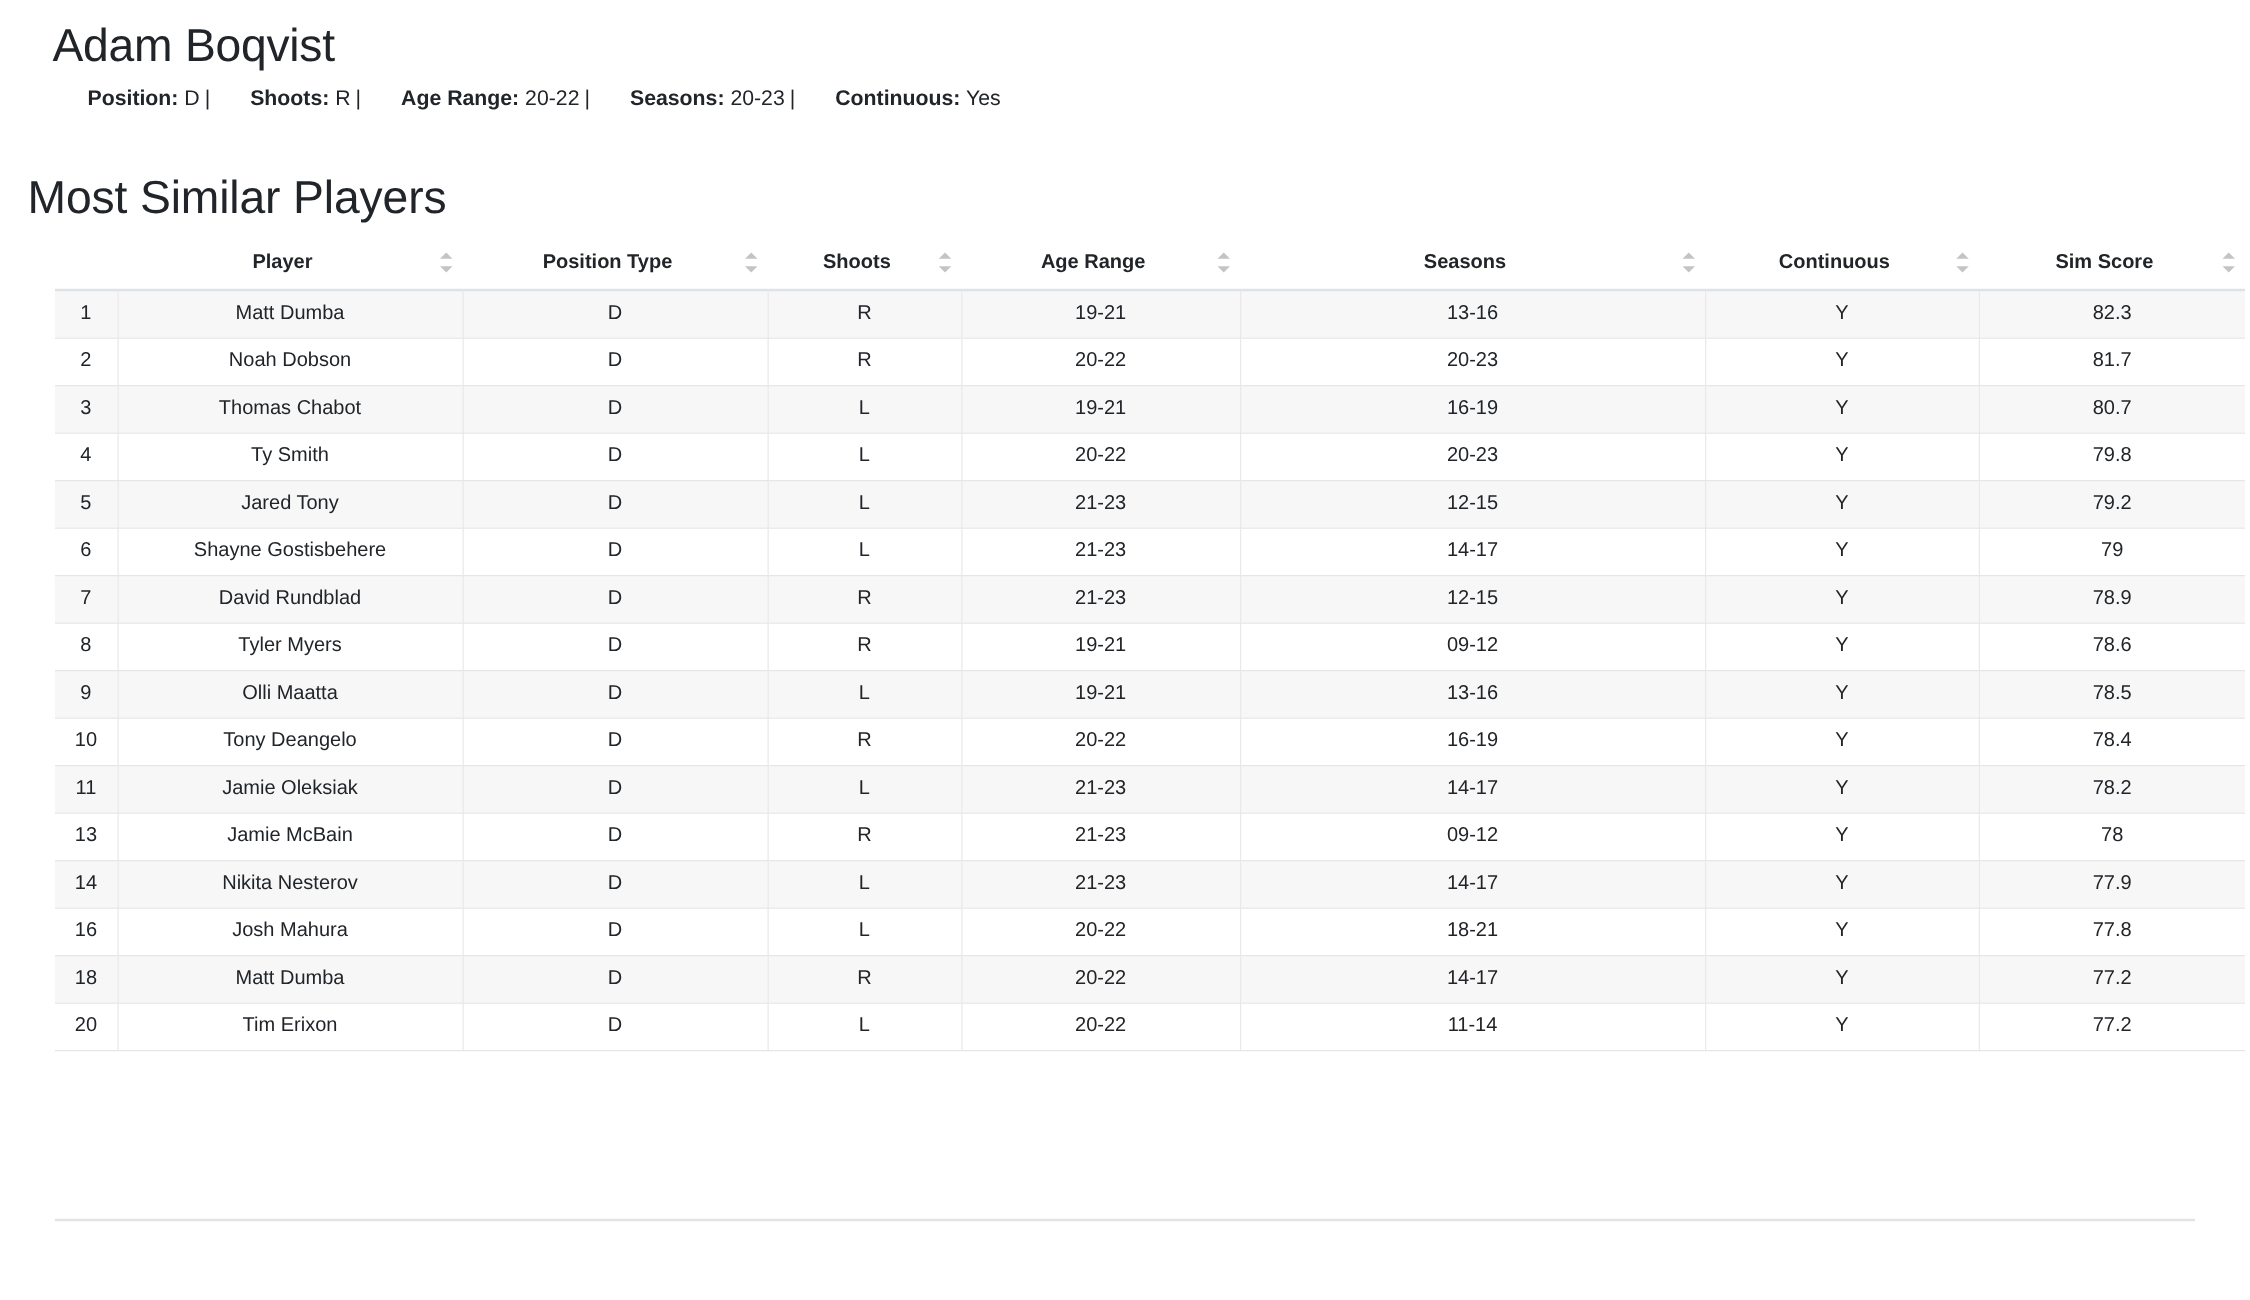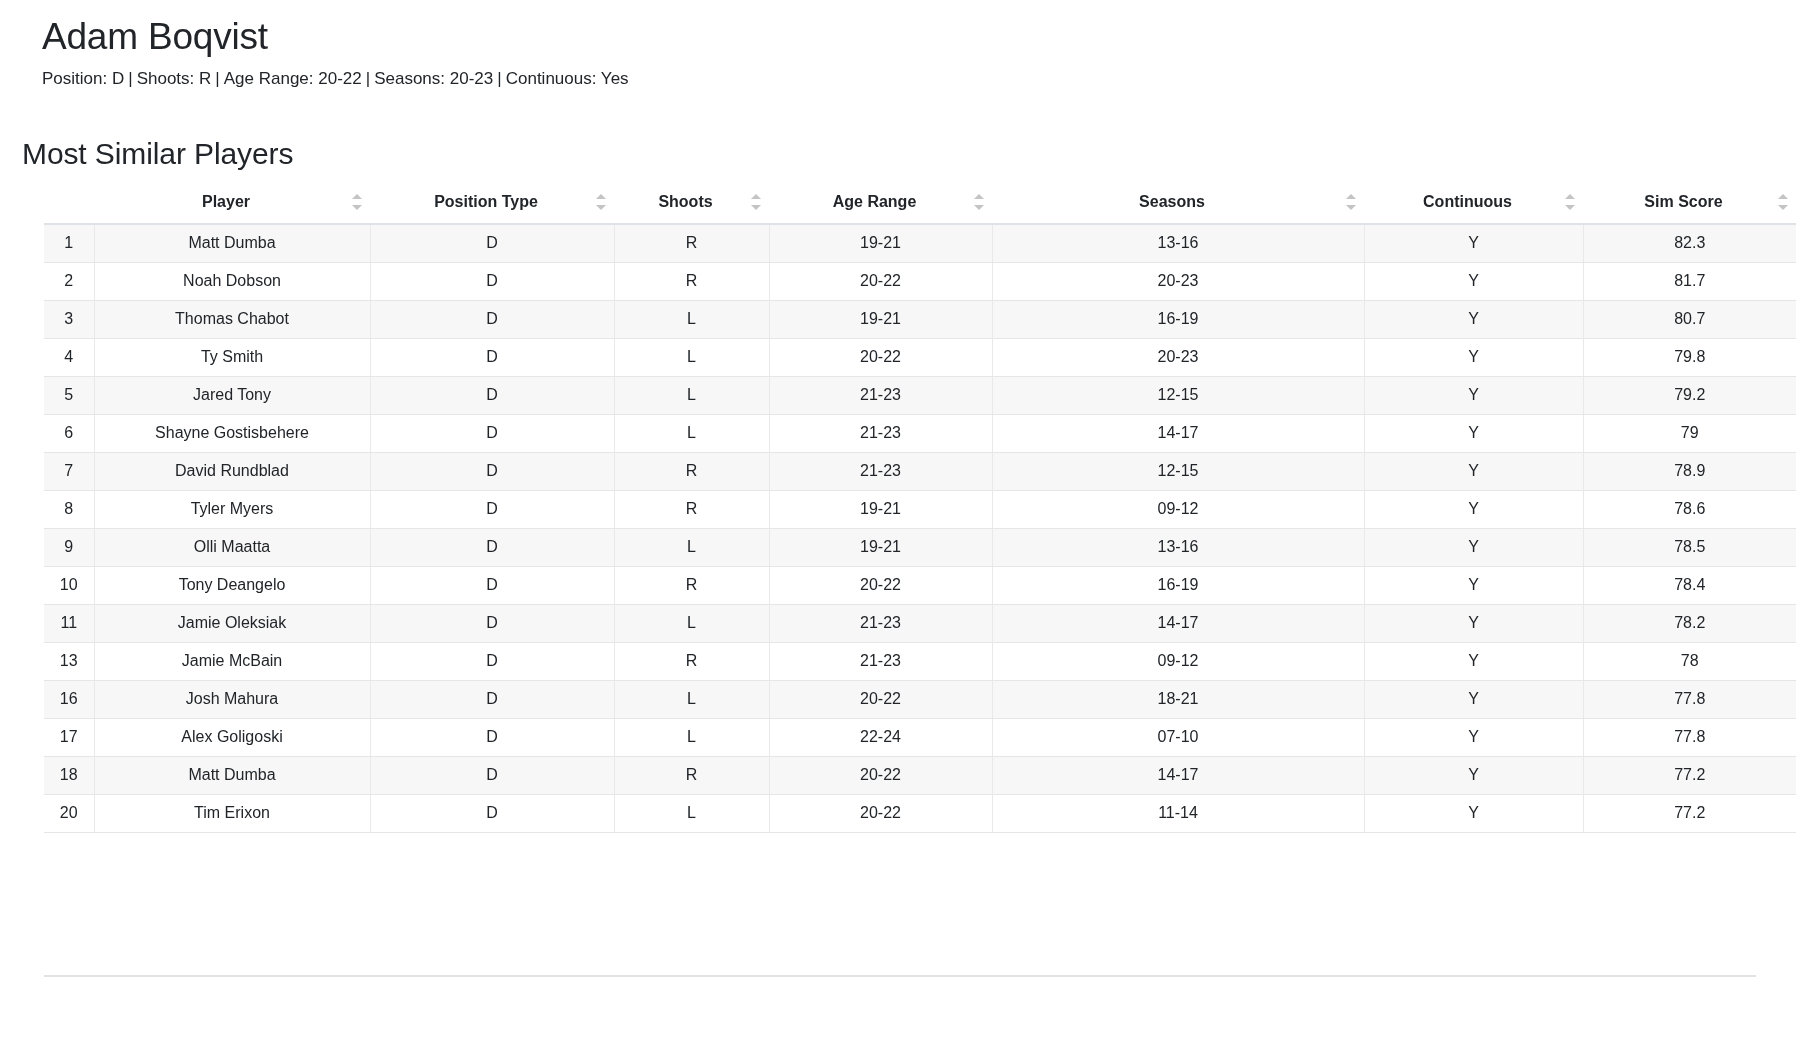--- a/index.html
+++ b/index.html
@@ -27,25 +27,25 @@
     font-weight: 400;
     line-height: 1.15;
     color: #212529;
     letter-spacing: -0.2px;
   }
   .player-meta {
     font-size: 17px;
     margin-top: 10px;
     color: #212529;
   }
-  .player-meta b { font-weight: normal; }
+  .player-meta b { font-weight: bold; margin-left: 28px; }
   .sep { padding: 0 4px; }
 
   .section-title {
-    font-size: 30px;
+    font-size: 37px;
     font-weight: 400;
     color: #212529;
     padding: 48px 0 0 22px;
     letter-spacing: -0.1px;
   }
 
   .table-wrap {
     margin: 14px 0 0 44px;
     width: 1712px;
   }
@@ -327,36 +327,36 @@
             <td class="idx-col">13</td>
             <td>Jamie McBain</td>
             <td>D</td>
             <td>R</td>
             <td>21-23</td>
             <td>09-12</td>
             <td>Y</td>
             <td>78</td>
           </tr>
           <tr>
+            <td class="idx-col">14</td>
+            <td>Nikita Nesterov</td>
+            <td>D</td>
+            <td>L</td>
+            <td>21-23</td>
+            <td>14-17</td>
+            <td>Y</td>
+            <td>77.9</td>
+          </tr>
+          <tr>
             <td class="idx-col">16</td>
             <td>Josh Mahura</td>
             <td>D</td>
             <td>L</td>
             <td>20-22</td>
             <td>18-21</td>
-            <td>Y</td>
-            <td>77.8</td>
-          </tr>
-          <tr>
-            <td class="idx-col">17</td>
-            <td>Alex Goligoski</td>
-            <td>D</td>
-            <td>L</td>
-            <td>22-24</td>
-            <td>07-10</td>
             <td>Y</td>
             <td>77.8</td>
           </tr>
           <tr>
             <td class="idx-col">18</td>
             <td>Matt Dumba</td>
             <td>D</td>
             <td>R</td>
             <td>20-22</td>
             <td>14-17</td>

